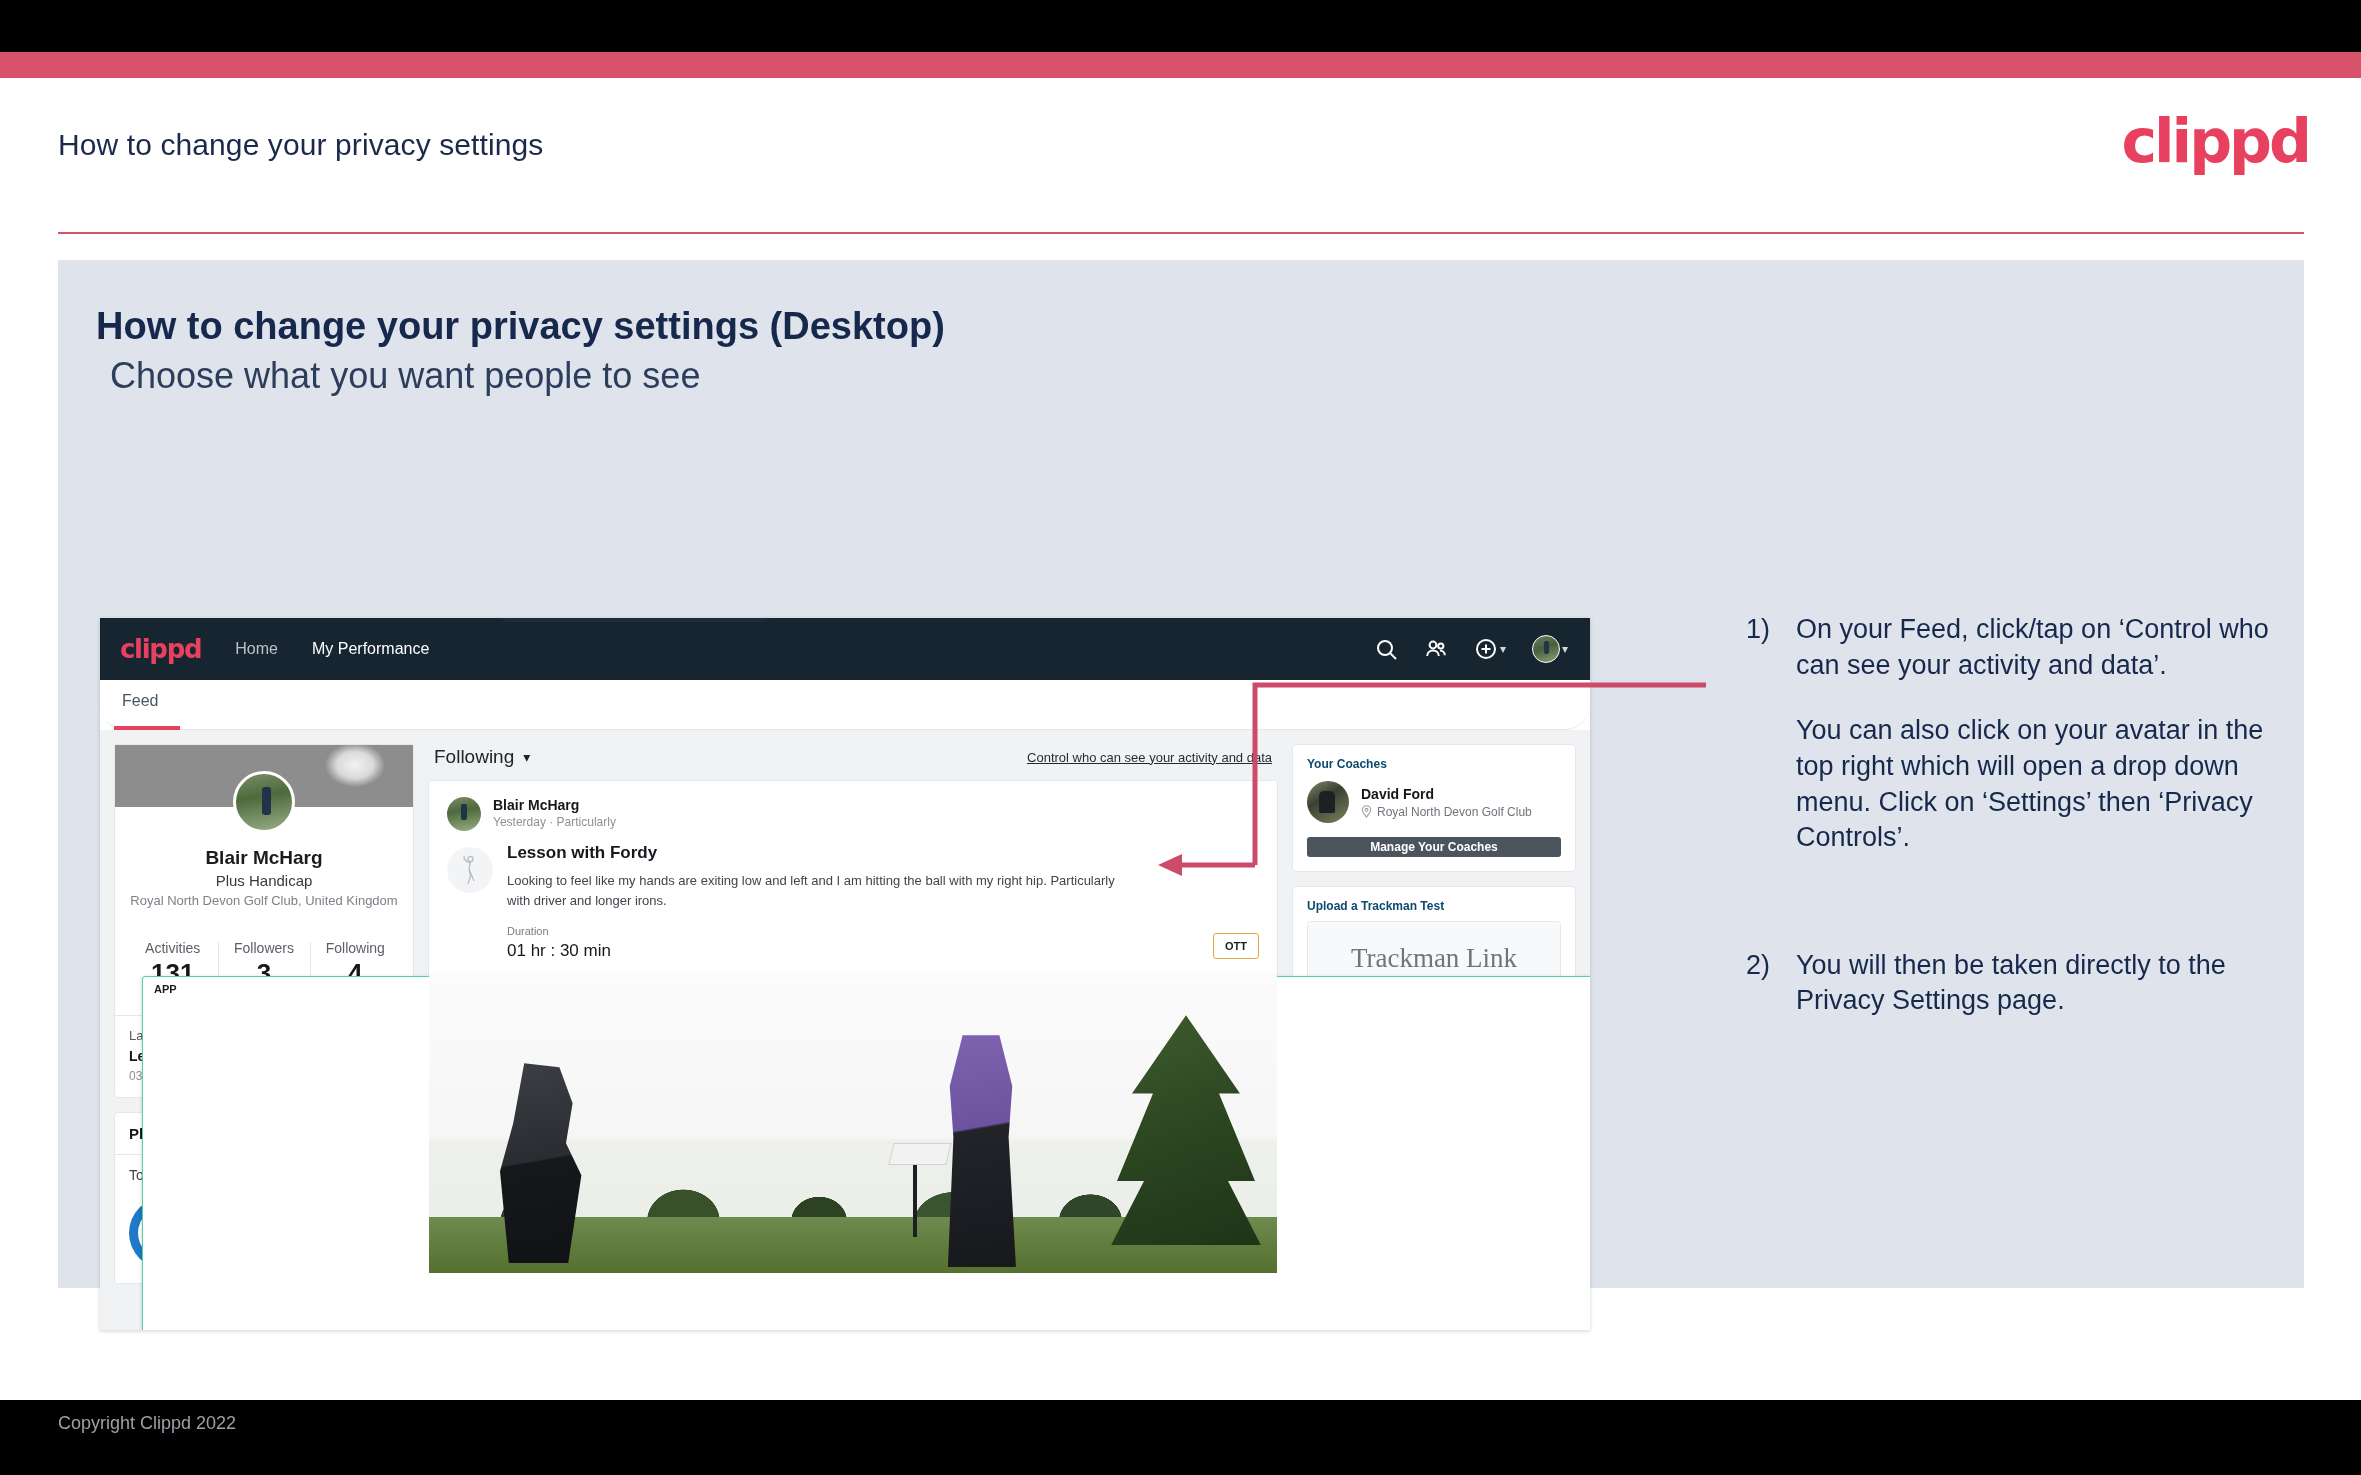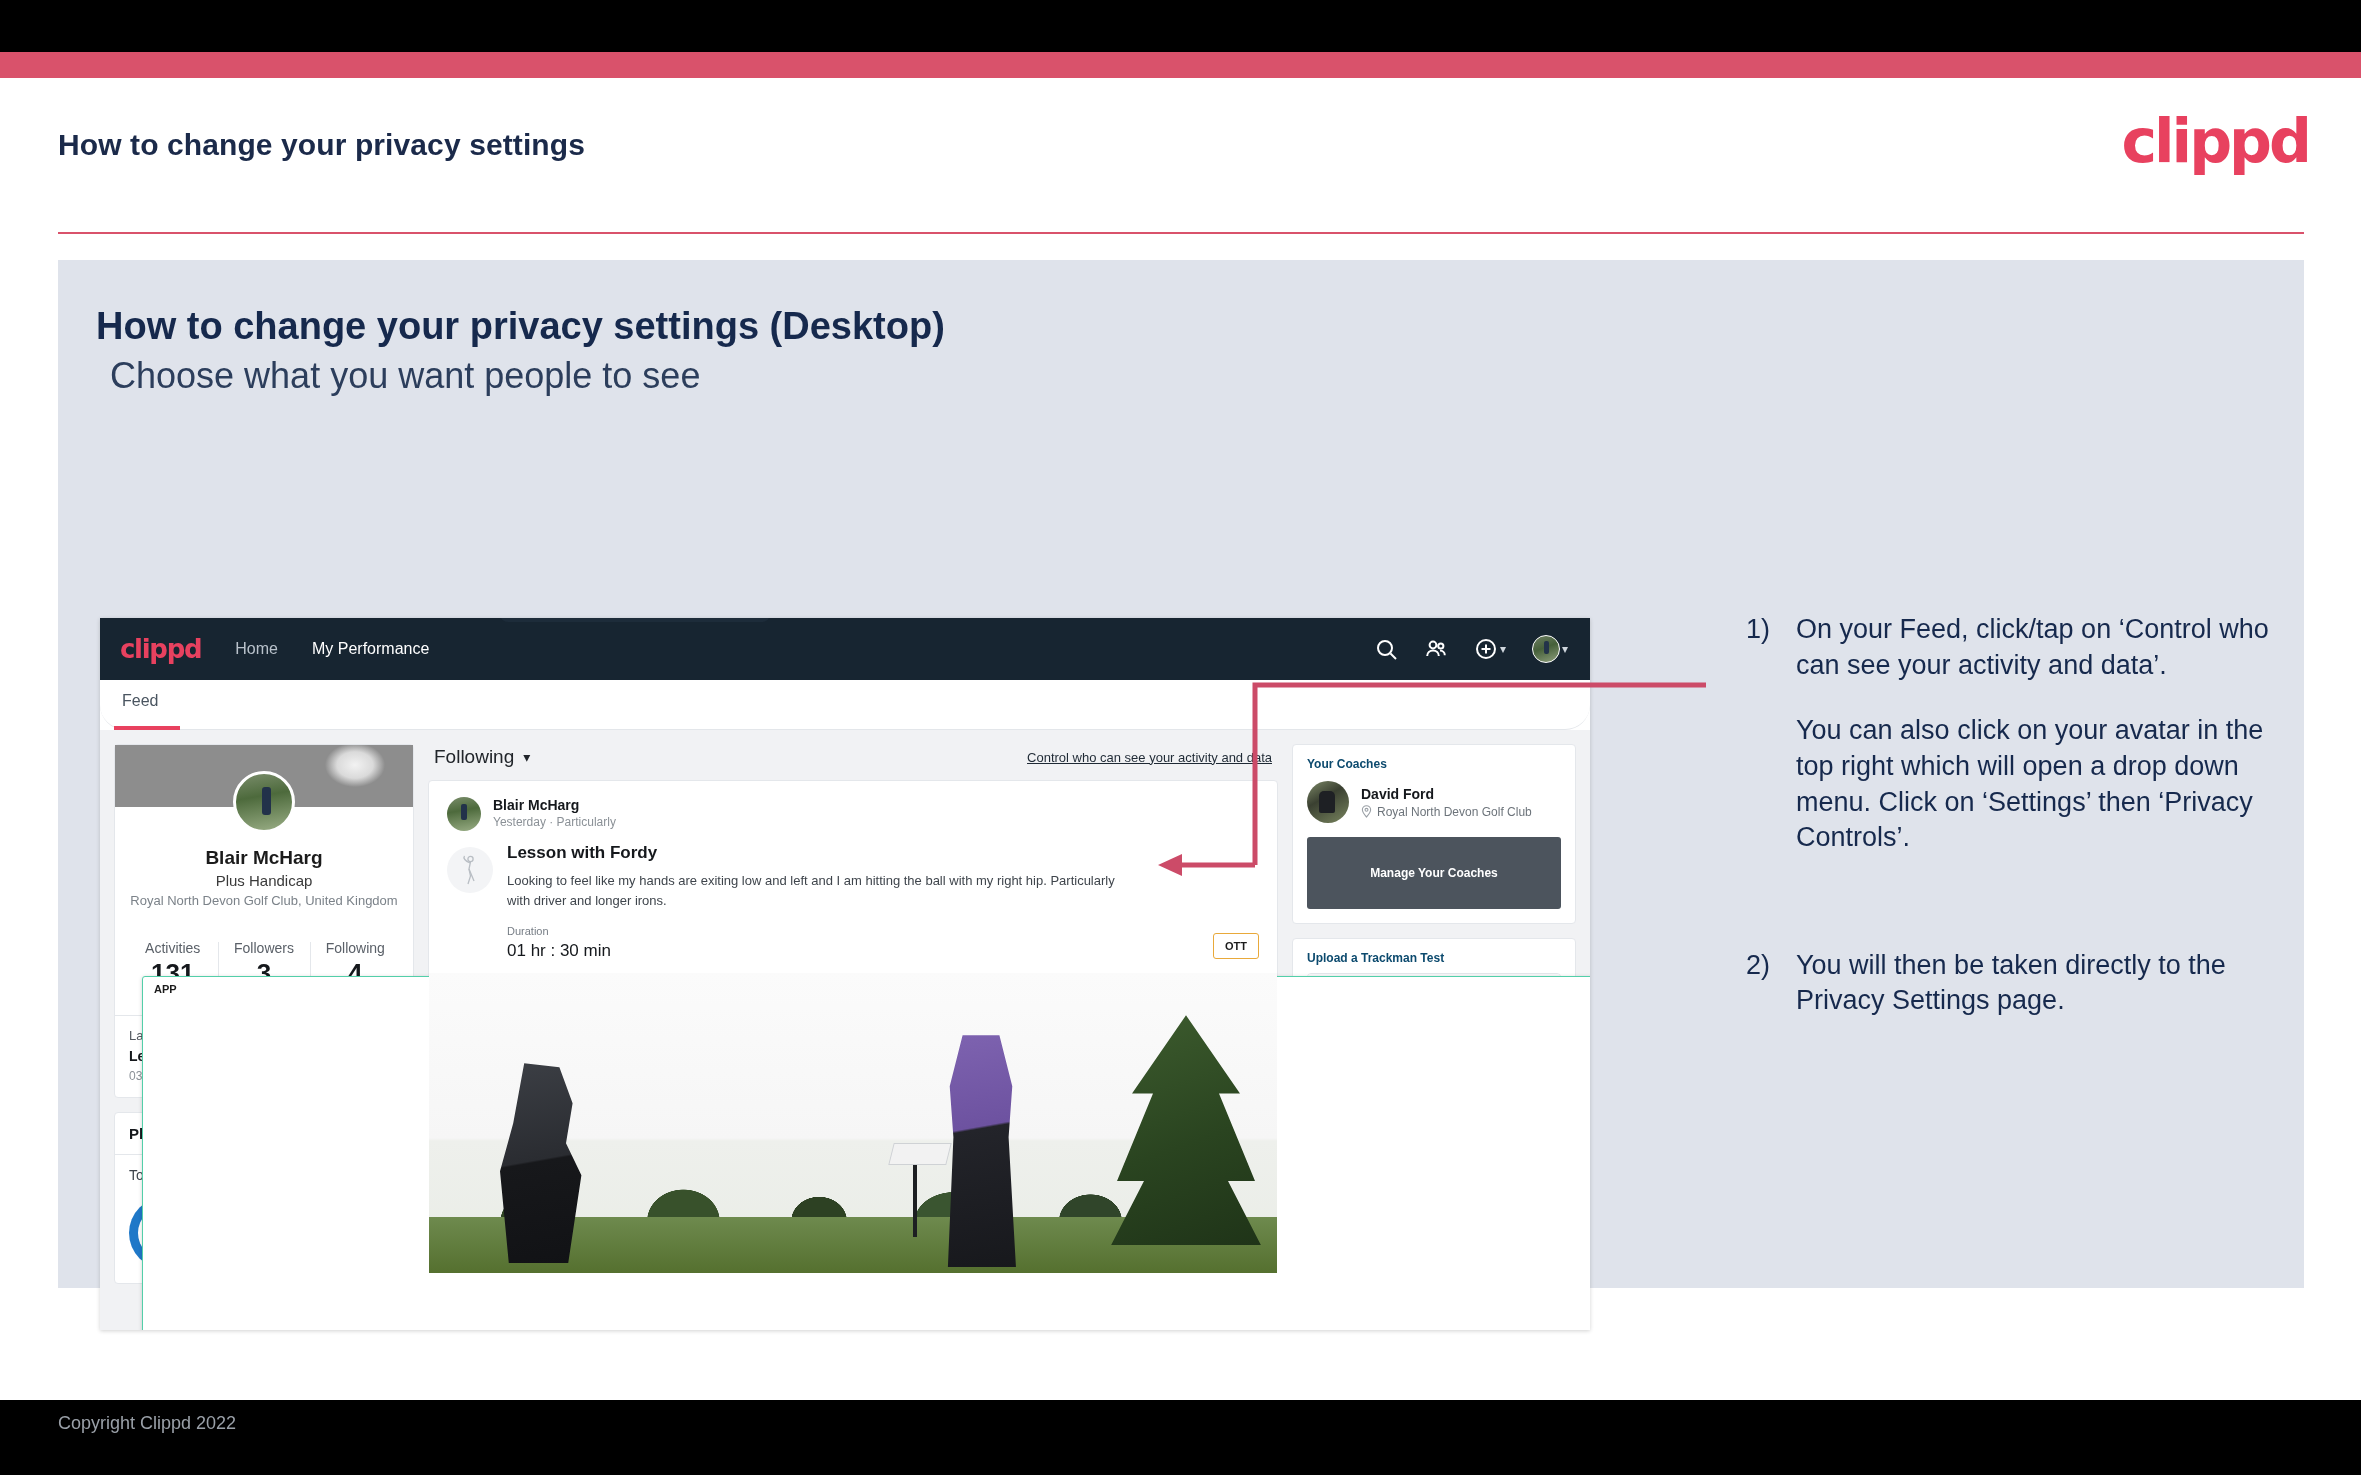--- a/index.html
+++ b/index.html
@@ -13,21 +13,21 @@
 
   
   .top-black { position: absolute; left:0; top:0; width:2361px; height:52px; background:#000; }
   .accent-bar { position: absolute; left:0; top:52px; width:2361px; height:26px; background:#d9526b; }
   .slide { position:absolute; left:0; top:78px; width:2361px; height:1322px; background:#ffffff; }
   .bottom-black { position:absolute; left:0; top:1400px; width:2361px; height:75px; background:#000; }
 
   
   .slide-title {
     position:absolute; left:58px; top:50px;
-    font-size:30px; font-weight:700; color:#1b2a4a; letter-spacing:.1px;
+    font-size:30px; font-weight:400; color:#1b2a4a; letter-spacing:.1px;
   }
   .title-rule {
     position:absolute; left:58px; top:154px; width:2246px; height:2px; background:#d9526b;
   }
   .brand-logo {
     position:absolute; right:52px; top:28px;
     font-size:60px; font-weight:800; color:#e8415f;
     letter-spacing:-3px; font-family:"DejaVu Sans", sans-serif;
   }
 
@@ -213,21 +213,21 @@
   .coach{ display:flex; gap:12px; align-items:center; padding:2px 14px 0; }
   .coach-av{
     width:42px;height:42px;border-radius:50%;flex:none;
     background:linear-gradient(150deg,#7f8b6a 0%,#3a4031 40%,#79855f 100%); overflow:hidden; position:relative;
   }
   .coach-av::after{ content:""; position:absolute; left:12px; top:10px; width:16px; height:22px; background:#1e2024; border-radius:5px 5px 2px 2px; }
   .coach-n{ font-size:14px; font-weight:700; color:#15181c; }
   .coach-c{ font-size:12px; color:#6d747b; margin-top:3px; display:flex; gap:5px; }
   .btn-dark{
     display:block; margin:14px 14px 14px; background:#4c545d; color:#fff;
-    text-align:center; font-size:12px; font-weight:700; padding:29px 0; border-radius:3px; cursor:pointer;
+    text-align:center; font-size:12px; font-weight:700; padding:3px 0; border-radius:3px; cursor:pointer;
   }
   .inner-box{ margin:0 14px 14px; border:1px solid #e4e7eb; border-radius:4px; overflow:hidden; }
   .tm-logo{
     height:72px; background:#f8f9fa; display:flex; align-items:center; justify-content:center;
     font-family:"Liberation Serif", serif; font-size:27px; color:#6f757c;
   }
   .tm-row{ display:flex; align-items:center; padding:8px 10px; gap:8px; }
   .tm-input{ flex:1; font-size:12px; color:#9aa0a6; }
   .btn-addlink{ background:#4c545d; color:#fff; font-size:11px; font-weight:700; padding:7px 11px; border-radius:3px; cursor:pointer; }
   .arccos{

